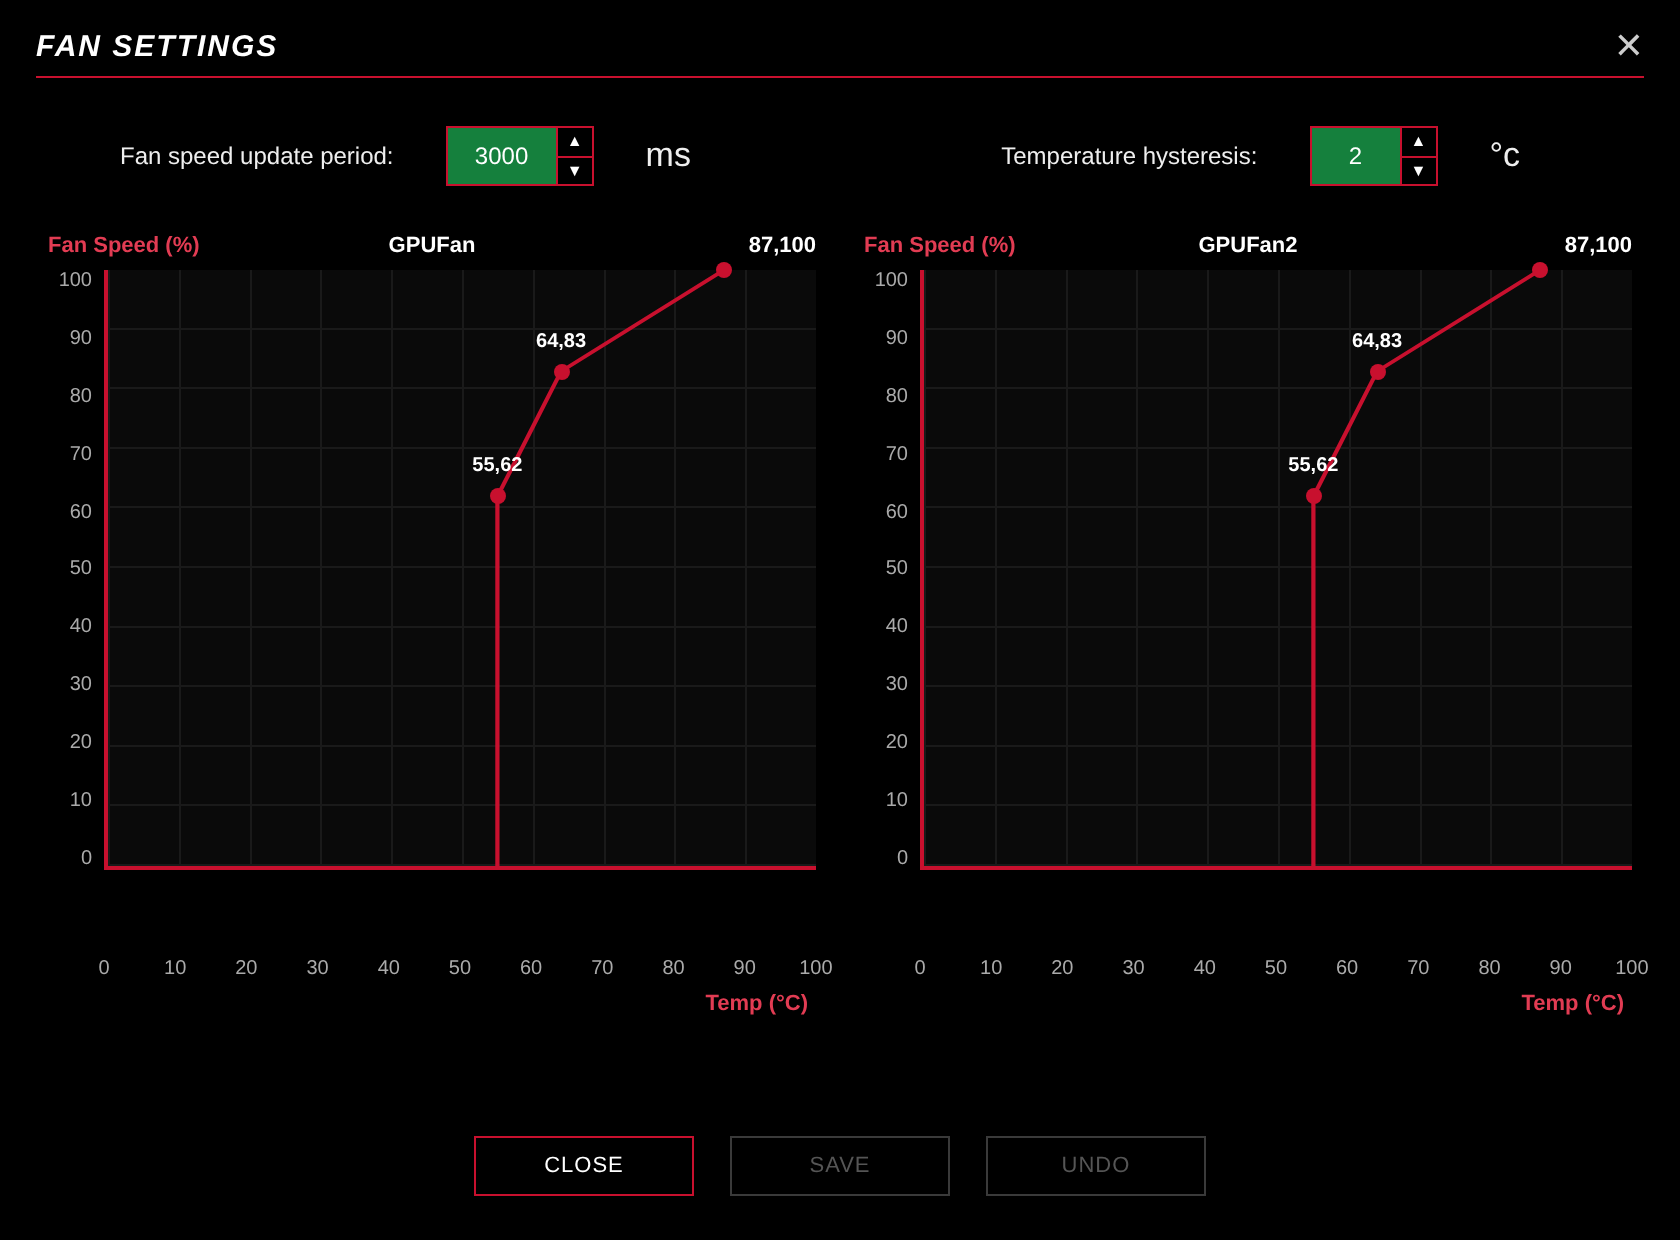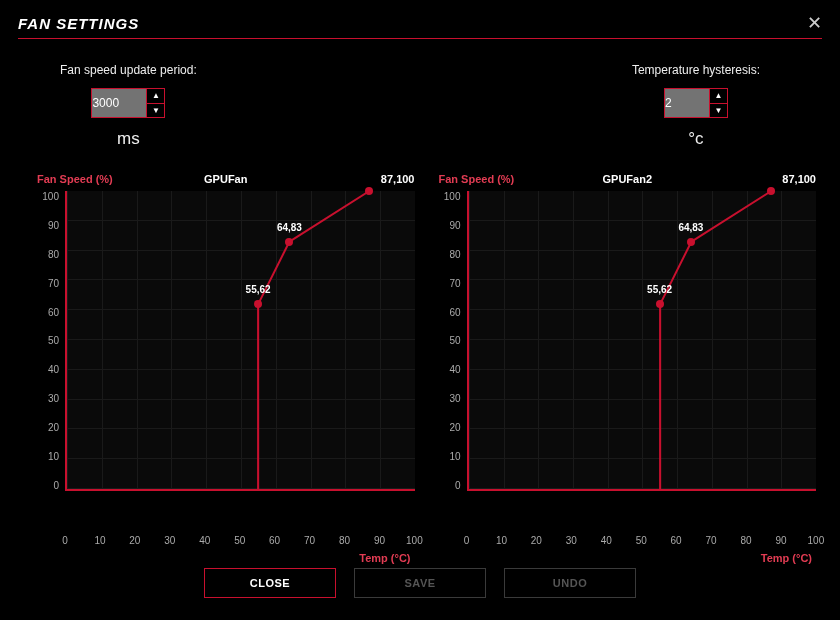--- a/index.html
+++ b/index.html
@@ -25,41 +25,41 @@
     font-size: 15px;
     color: #fff;
     text-transform: uppercase;
   }
   .close-x { color: #ccc; font-size: 18px; cursor: pointer; line-height: 1; }
   .rule { height: 1px; background: #c8102e; margin: 0 18px 24px 18px; }
   .controls-row {
     display: flex; gap: 60px; padding: 0 60px 24px 60px;
     align-items: center; justify-content: flex-start;
   }
-  .control-group { display: flex; align-items: center; gap: 11px; flex-direction: column; }
+  .control-group { display: flex; align-items: center; gap: 26px; }
   .ctl-label { color: #eee; font-size: 12px; }
   .spinbox {
     display: flex; border: 1px solid #c8102e; height: 30px;
   }
   .spinbox input {
-    background: #737373; border: none; color: #fff; text-align: left;
+    background: #15803d; border: none; color: #fff; text-align: center;
     width: 54px; font-size: 12px; outline: none;
   }
   .spinbox .arrows {
     display: flex; flex-direction: column; border-left: 1px solid #c8102e;
     width: 18px;
   }
   .spinbox .arrow {
     flex: 1; display: flex; align-items: center; justify-content: center;
     cursor: pointer; font-size: 8px; color: #fff;
   }
   .spinbox .arrow + .arrow { border-top: 1px solid #c8102e; }
   .unit { color: #eee; font-size: 17px; }
 
-  .charts { display: flex; gap: 24px; padding: 0 24px; margin-left: 13px; }
+  .charts { display: flex; gap: 24px; padding: 0 24px; }
   .chart-wrap { flex: 1; position: relative; }
   .chart-header {
     display: flex; justify-content: space-between; padding-bottom: 6px;
     font-size: 11px;
   }
   .yaxis-title { color: #e23c53; font-weight: bold; }
   .chart-title { color: #fff; font-weight: bold; position: absolute; left: 50%; transform: translateX(-50%); }
   .last-label { color: #fff; font-weight: bold; }
 
   .chart-area { position: relative; height: 340px; display: flex; }
@@ -88,22 +88,22 @@
   .pt-label {
     position: absolute; color: #fff; font-size: 10px; font-weight: bold;
     transform: translate(-50%, -50%); white-space: nowrap;
   }
 
   .footer {
     position: absolute; left: 0; right: 0; bottom: 22px;
     display: flex; gap: 18px; justify-content: center;
   }
   .btn {
-    width: 132px; height: 30px; display: flex; align-items: center; justify-content: center;
-    font-size: 11px; font-weight: bold; letter-spacing: 0.5px; cursor: pointer;
+    width: 110px; height: 30px; display: flex; align-items: center; justify-content: center;
+    font-size: 11px; font-weight: normal; letter-spacing: 0.5px; cursor: pointer;
     background: #000;
   }
   .btn.primary { border: 1px solid #c8102e; color: #fff; }
   .btn.disabled { border: 1px solid #3a3a3a; color: #555; cursor: default; }
 </style>
 </head>
 <body>
 
 <div class="window">
 

